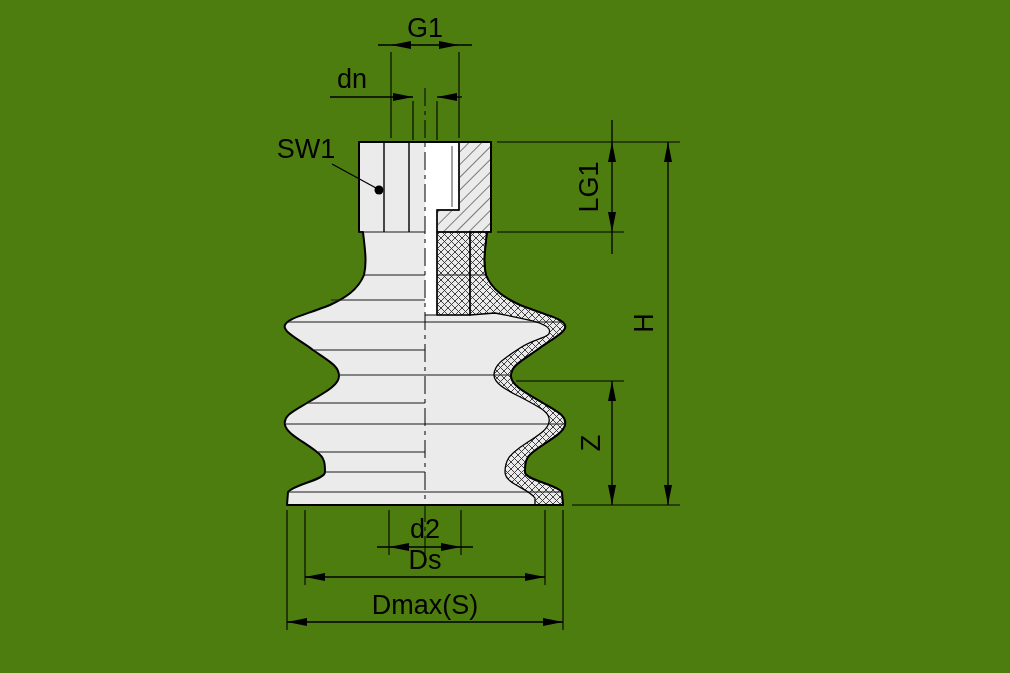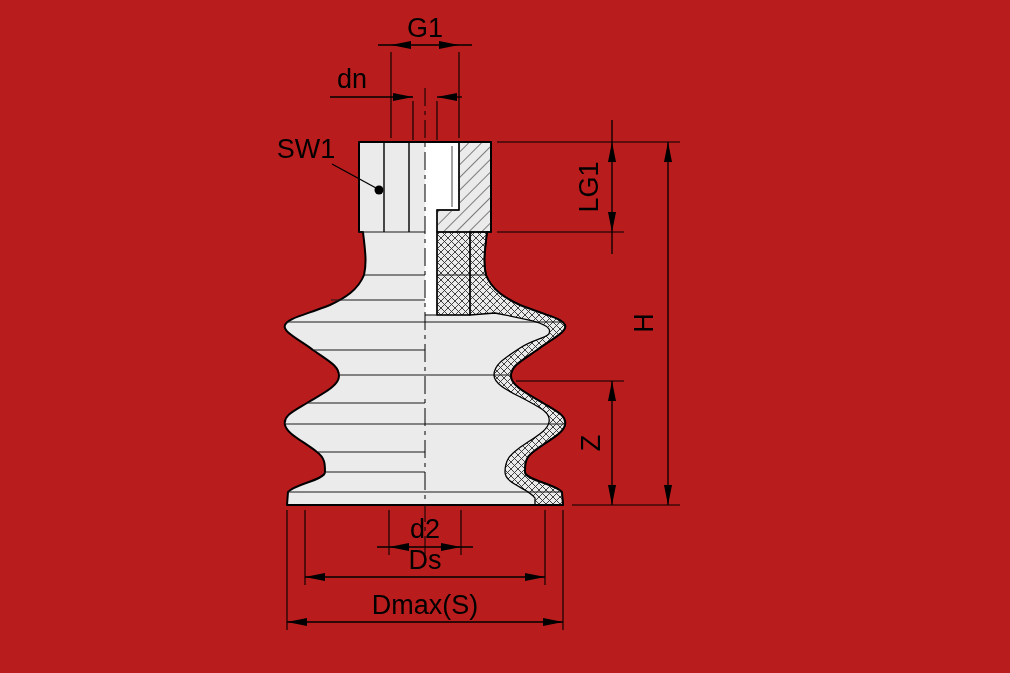--- a/index.html
+++ b/index.html
@@ -1,16 +1,16 @@
 <!DOCTYPE html>
 <html><head>
 <meta charset="utf-8">
 <style>
   html,body{margin:0;padding:0;background:#fff;}
-  .stage{position:relative;width:1010px;height:673px;background:#b91c1c;overflow:hidden;}
+  .stage{position:relative;width:1010px;height:673px;background:#4d7c0f;overflow:hidden;}
   svg{display:block;}
   text{font-family:"Liberation Sans",sans-serif;font-size:27px;fill:#000;}
 </style>
 </head>
 <body>
 
 <div class="stage">
 <svg width="1010" height="673" viewBox="0 0 1010 673">
   <defs>
     <pattern id="hatch45" width="9" height="9" patternUnits="userSpaceOnUse" patternTransform="rotate(45)">

